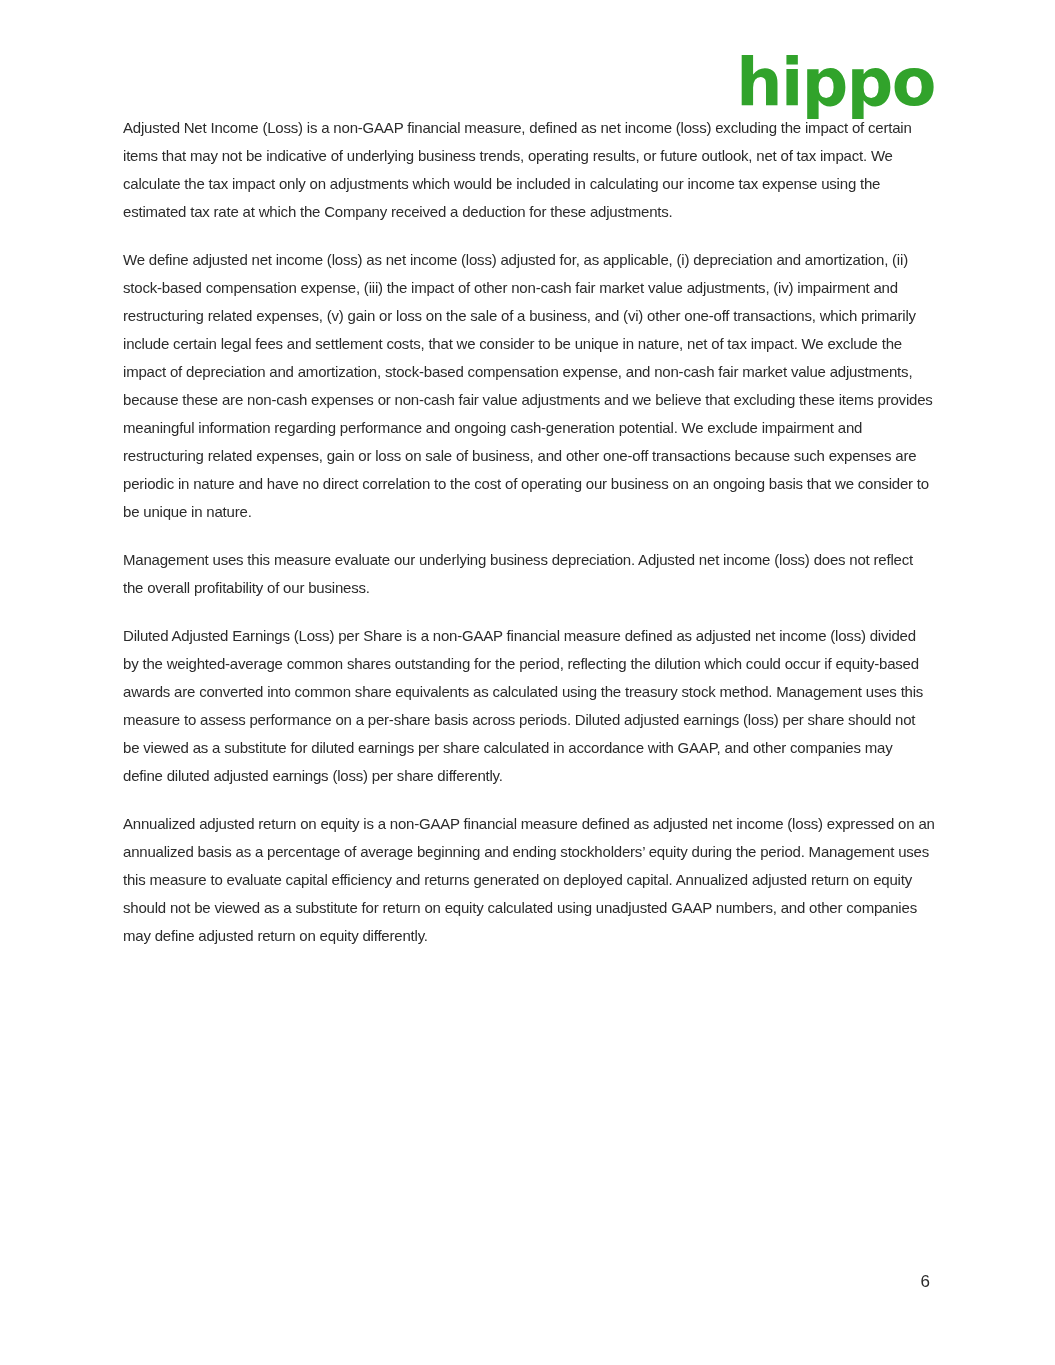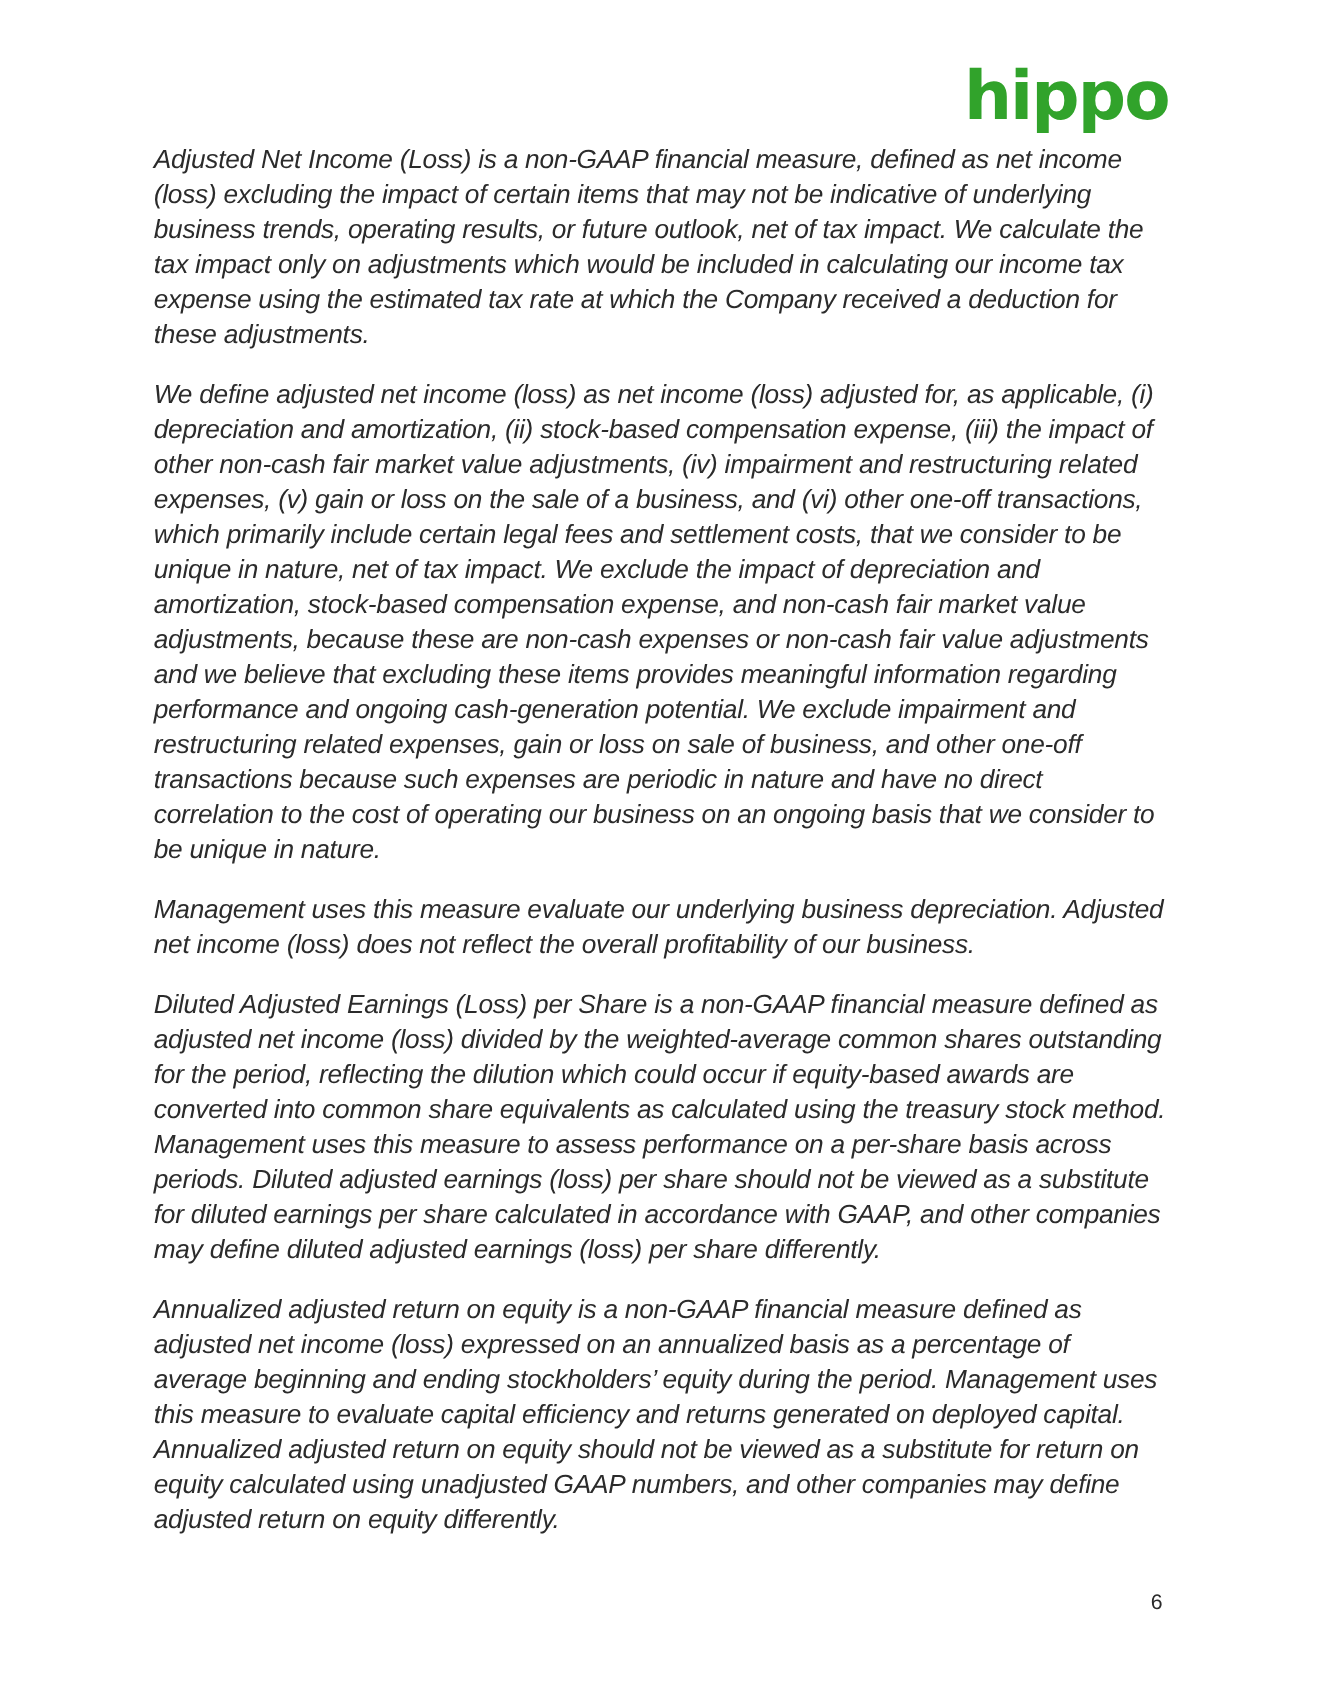--- a/index.html
+++ b/index.html
@@ -10,41 +10,40 @@
     height: 1365px;
     margin: 0 auto;
     background: #ffffff;
     font-family: "Liberation Sans", sans-serif;
     overflow: hidden;
   }
   .logo {
     position: absolute;
     top: 50px;
     right: 120px;
-    font-size: 54px;
+    font-size: 65px;
     font-weight: 800;
     letter-spacing: -1.5px;
     line-height: 1;
     color: #31a32b;
     font-family: "DejaVu Sans", sans-serif;
   }
   .content {
     position: absolute;
     left: 123px;
     top: 114px;
     width: 812px;
     color: #2b2b2b;
   }
   .content p {
-    font-size: 21px;
+    font-size: 15px;
     line-height: 28px;
     letter-spacing: -0.2px;
     margin-bottom: 20px;
     text-align: left;
-    font-style: italic;
   }
   .page-number {
     position: absolute;
     top: 1272px;
     right: 125px;
     font-size: 17px;
     color: #2b2b2b;
   }
 </style>
 </head>

